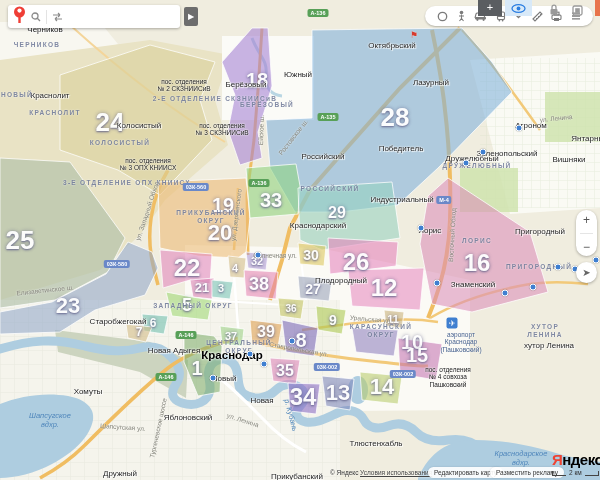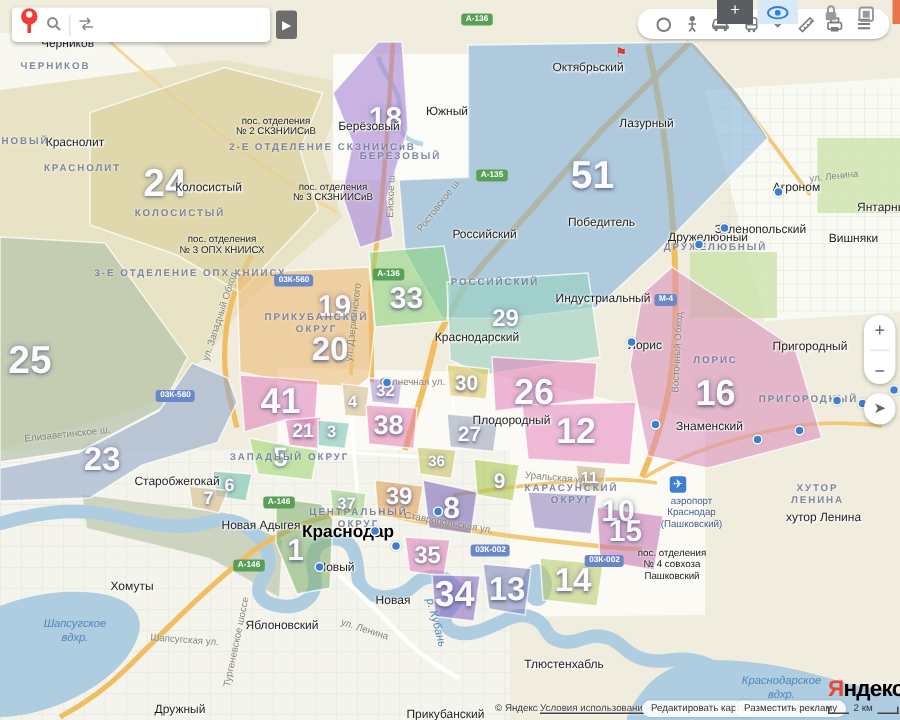--- a/index.html
+++ b/index.html
@@ -156,28 +156,28 @@
         <path d="M384,310 L404,312 L402,328 L386,326 Z" fill="#c9b279"></path>
         <path d="M398,338 L442,344 L436,380 L400,374 Z" fill="#c474b2"></path>
         <path d="M322,376 L354,379 L350,410 L326,406 Z" fill="#7d88bc"></path>
         <path d="M360,372 L402,376 L398,404 L362,400 Z" fill="#b8cc6a"></path>
         <path d="M288,383 L320,384 L316,414 L290,411 Z" fill="#8a6cc6"></path>
       </g>
     </svg>
     <div id="label-layer">
         <div class="region-num" style="left: 110px; top: 122px; font-size: 26px;">24</div>
         <div class="region-num" style="left: 20px; top: 240px; font-size: 26px;">25</div>
-        <div class="region-num" style="left: 395px; top: 117px; font-size: 26px;">51</div>
+        <div class="region-num" style="left: 395px; top: 117px; font-size: 26px;">28</div>
         <div class="region-num" style="left: 68px; top: 306px; font-size: 22px;">23</div>
         <div class="region-num" style="left: 257px; top: 80px; font-size: 20px;">18</div>
         <div class="region-num" style="left: 223px; top: 205px; font-size: 20px;">19</div>
         <div class="region-num" style="left: 220px; top: 233px; font-size: 22px;">20</div>
         <div class="region-num" style="left: 271px; top: 200px; font-size: 20px;">33</div>
         <div class="region-num" style="left: 337px; top: 213px; font-size: 16px;">29</div>
-        <div class="region-num" style="left: 187px; top: 268px; font-size: 24px;">41</div>
+        <div class="region-num" style="left: 187px; top: 268px; font-size: 24px;">22</div>
         <div class="region-num" style="left: 202px; top: 287px; font-size: 13px;">21</div>
         <div class="region-num" style="left: 187px; top: 305px; font-size: 18px;">5</div>
         <div class="region-num" style="left: 153px; top: 323px; font-size: 12px;">6</div>
         <div class="region-num" style="left: 139px; top: 332px; font-size: 12px;">7</div>
         <div class="region-num" style="left: 197px; top: 368px; font-size: 20px;">1</div>
         <div class="region-num" style="left: 221px; top: 288px; font-size: 11px;">3</div>
         <div class="region-num" style="left: 235px; top: 268px; font-size: 11px;">4</div>
         <div class="region-num" style="left: 257px; top: 261px; font-size: 11px;">32</div>
         <div class="region-num" style="left: 259px; top: 284px; font-size: 18px;">38</div>
         <div class="region-num" style="left: 291px; top: 308px; font-size: 10px;">36</div>

